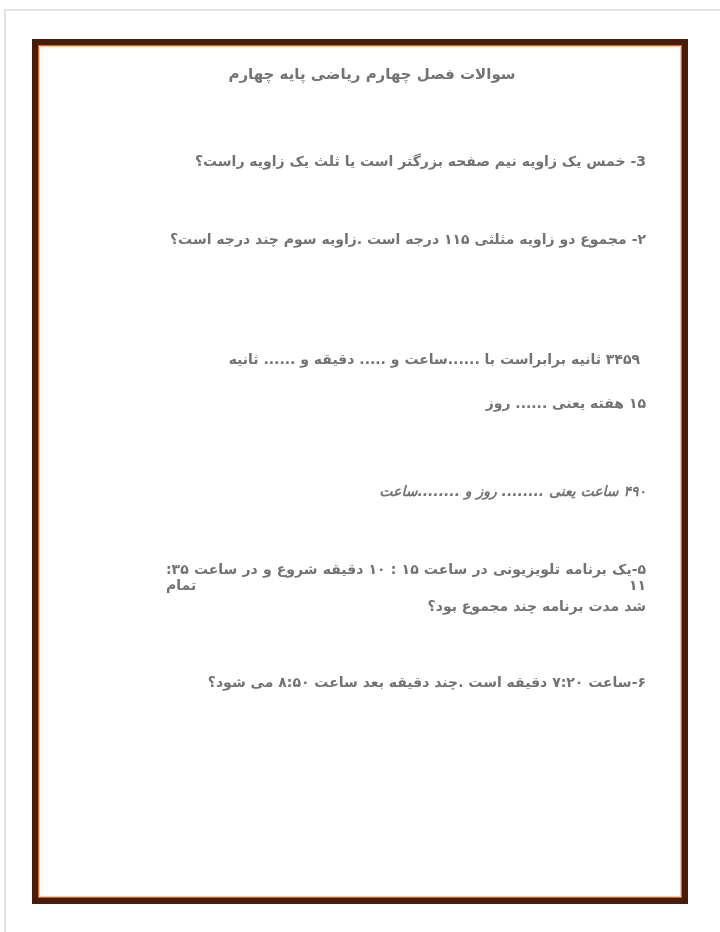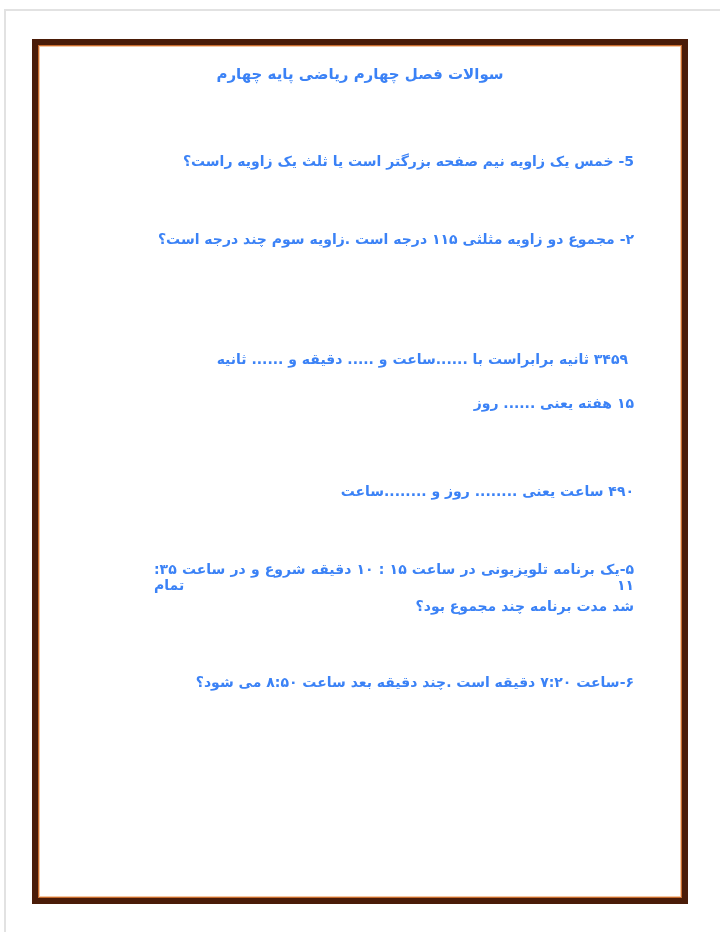--- a/index.html
+++ b/index.html
@@ -30,26 +30,26 @@
       top: 39px;
       width: 656px;
       height: 865px;
       box-sizing: border-box;
       border: 6px solid #4a1c08;
       box-shadow: inset 0 0 0 1px #c76a2c, inset 0 0 0 2px #f3c9a6;
       background: #ffffff;
     }
     .content {
       position: absolute;
-      left: 0;
+      left: 12px;
       top: 0;
       width: 100%;
       height: 100%;
       direction: rtl;
-      color: #3b82f6;
+      color: #737373;
       font-weight: bold;
     }
     .title {
       position: absolute;
       top: 20px;
       left: 0;
       right: 0;
       text-align: center;
       font-size: 15px;
     }
@@ -58,36 +58,36 @@
       right: 0;
       font-size: 14px;
       white-space: nowrap;
     }
     .q1 { top: 108px; right: 48px; }
     .q2 { top: 186px; right: 48px; }
     .q3 { top: 262px; right: 48px; }
     .q3a { top: 306px; right: 54px; }
     .q3b { top: 350px; right: 48px; }
     .q3c { top: 393px; right: 48px; }
-    .q3d { top: 438px; right: 48px; }
+    .q3d { top: 438px; right: 48px; font-style: italic; }
     .q5a { top: 516px; right: 48px; left: 72px; white-space: normal; text-align: justify; text-align-last: justify; margin-left: 44px; }
     .q5b { top: 553px; right: 48px; }
     .q6 { top: 629px; right: 48px; text-align: center; }
     .q7 { top: 739px; right: 48px; }
   </style>
 </head>
 <body>
 
 <div class="page-edge"></div>
 
 <div class="frame">
   <div class="content">
     <div class="title">سوالات فصل چهارم ریاضی  پایه چهارم</div>
 
-    <div class="line q1">5- خمس یک زاویه نیم صفحه بزرگتر است یا ثلث  یک زاویه راست؟</div>
+    <div class="line q1">3- خمس یک زاویه نیم صفحه بزرگتر است یا ثلث  یک زاویه راست؟</div>
 
     <div class="line q2">۲- مجموع دو زاویه مثلثی ۱۱۵ درجه است .زاویه سوم چند درجه است؟</div>
 
     <div class="line q3a">۳۴۵۹ ثانیه برابراست با ......ساعت و ..... دقیقه و ...... ثانیه</div>
     <div class="line q3b">۱۵ هفته یعنی   ...... روز</div>
     <div class="line q3d">۴۹۰ ساعت یعنی  ........ روز و ........ساعت</div>
 
     <div class="line q5a">۵-یک برنامه تلویزیونی  در ساعت ۱۵ : ۱۰ دقیقه  شروع  و در ساعت  ۳۵: ۱۱  تمام</div>
     <div class="line q5b">شد مدت برنامه چند مجموع بود؟</div>
 

